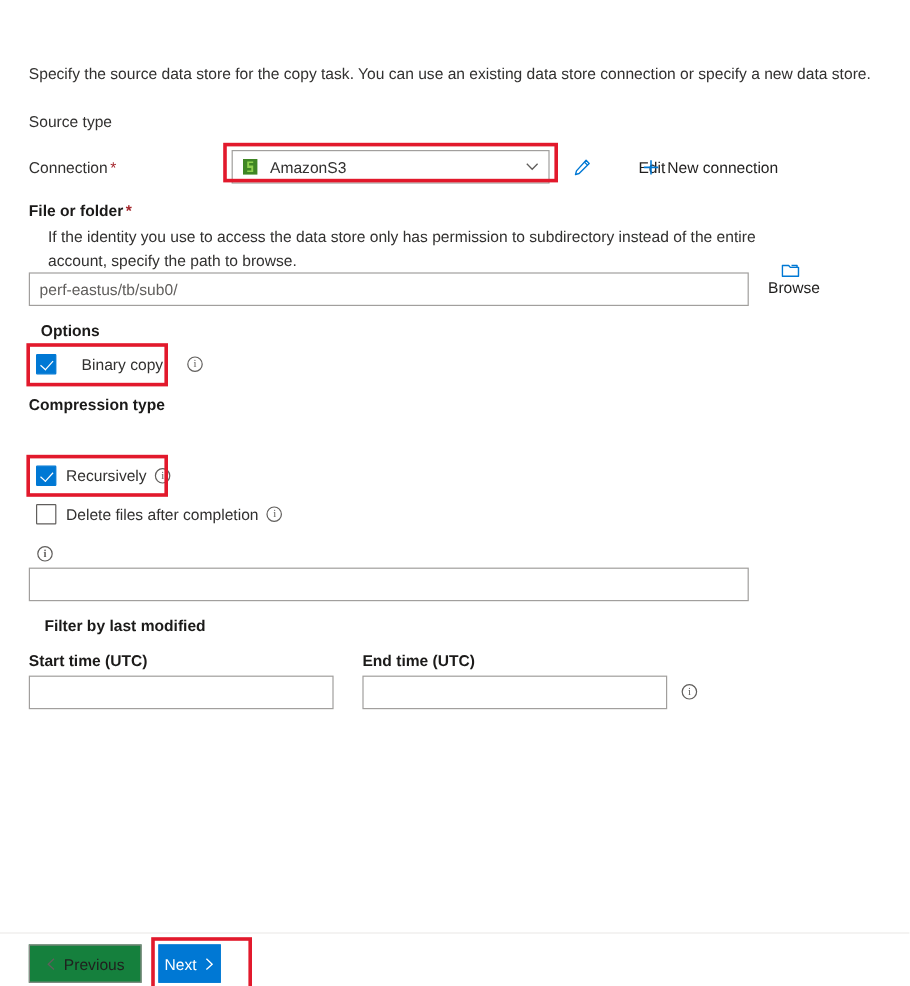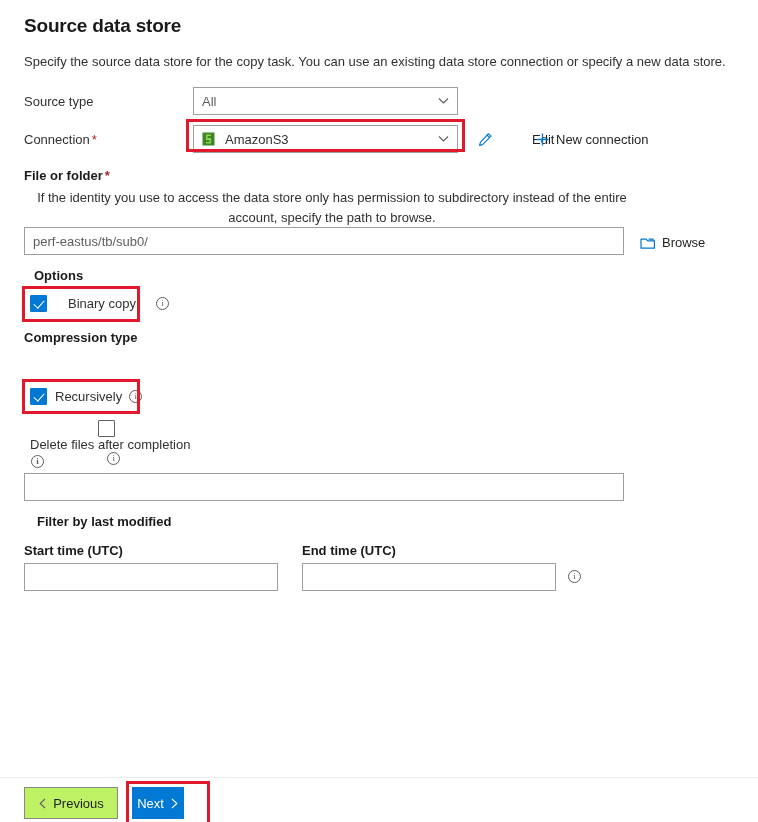--- a/index.html
+++ b/index.html
@@ -167,47 +167,38 @@
     height: 32px;
     display: flex;
     align-items: center;
     justify-content: center;
     font-size: 13px;
     cursor: pointer;
     gap: 6px;
   }
   .btn.secondary {
     border: 1px solid #8a8886;
-    background: #bef264;
+    background: #15803d;
     color: #201f1e;
   }
   .btn.primary {
     border: 1px solid #0078d4;
     background: #0078d4;
     color: #ffffff;
   }
   .btn .cv { display: flex; align-items: center; }
 </style>
 </head>
 <body>
 
 <div class="page">
 
-  <div class="title">Source data store</div>
   <div class="subtitle">Specify the source data store for the copy task. You can use an existing data store connection or specify a new data store.</div>
 
   <div class="row-label" style="left:24px; top:94px;text-align:right;">Source type</div>
-  <div class="ctl" style="left:193px; top:87px; width:265px;">
-    <span class="val dim">All</span>
-    <span class="chev">
-      <svg width="11" height="11" viewBox="0 0 11 11">
-          <path d="M1 3 L5.5 7.5 L10 3" fill="none" stroke="#605e5c" stroke-width="1.1"></path>
-        </svg>
-    </span>
-  </div>
 
   <div class="row-label" style="left:24px; top:132px;">
     <span>Connection</span><span class="req">*</span>
   </div>
   <div class="ctl" style="left:193px; top:125px; width:265px;">
     <svg class="s3-icon" viewBox="0 0 13 14">
       <rect x="0.5" y="0.5" width="12" height="13" fill="#3f8624"></rect>
       <path d="M4 2.6 h5 v1.3 h-3.4 v2.1 h3.4 v5.4 h-5 v-1.3 h3.4 v-2.1 h-3.4 z" fill="#8fd14f"></path>
     </svg>
     <span class="val">AmazonS3</span>
@@ -234,28 +225,28 @@
       <svg width="15" height="15" viewBox="0 0 15 15">
         <path d="M7.5 1.5 V13.5 M1.5 7.5 H13.5" stroke="#0078d4" stroke-width="1.3"></path>
       </svg>
     </span>
     <span>New connection</span>
   </div>
 
   <div class="field-label" style="left:24px; top:168px;">
     <span>File or folder</span><span class="req">*</span>
   </div>
-  <div class="help-text" style="left:12px; top:188px; width:640px;text-align:center;">
+  <div class="help-text" style="left:40px; top:188px; width:640px;">
     <div>If the identity you use to access the data store only has permission to subdirectory instead of the entire</div>
     <div>account, specify the path to browse.</div>
   </div>
   <div class="ctl" style="left:24px; top:227px; width:600px;">
     <span class="val dim">perf-eastus/tb/sub0/</span>
   </div>
-  <div class="cmd" style="left:640px; top:235px;">
+  <div class="cmd" style="left:640px; top:218px;flex-direction:column;">
     <span class="gi">
       <svg width="16" height="14" viewBox="0 0 16 14">
         <path d="M1 3.2 V12.2 H14.4 V4.8 H7.6 L6.2 3.2 Z" fill="none" stroke="#0078d4" stroke-width="1.2" stroke-linejoin="round"></path>
         <path d="M8.6 3.2 H13.2 V4.8" fill="none" stroke="#0078d4" stroke-width="1.2" stroke-linejoin="round"></path>
       </svg>
     </span>
     <span>Browse</span>
   </div>
 
   <div class="field-label" style="left:34px; top:268px;">Options</div>
@@ -269,21 +260,21 @@
 
   <div class="field-label" style="left:24px; top:330px;">Compression type</div>
 
   <div class="cbrow" style="left:30px; top:388px;">
     <span class="cbox on"></span>
     <span>Recursively</span>
     <span class="info">i</span>
   </div>
   <div class="redbox" style="left:22px; top:379px; width:118px; height:35px;"></div>
 
-  <div class="cbrow" style="left:30px; top:420px;flex-direction:column;">
+  <div class="cbrow" style="left:30px; top:420px;">
     <span class="cbox"></span>
     <span>Delete files after completion</span>
     <span class="info">i</span>
   </div>
 
   <div class="field-label" style="left:24px; top:455px; display:flex; align-items:center;">
     <span class="info">i</span>
   </div>
   <div class="ctl" style="left:24px; top:473px; width:600px;">
     <span class="val"></span>

